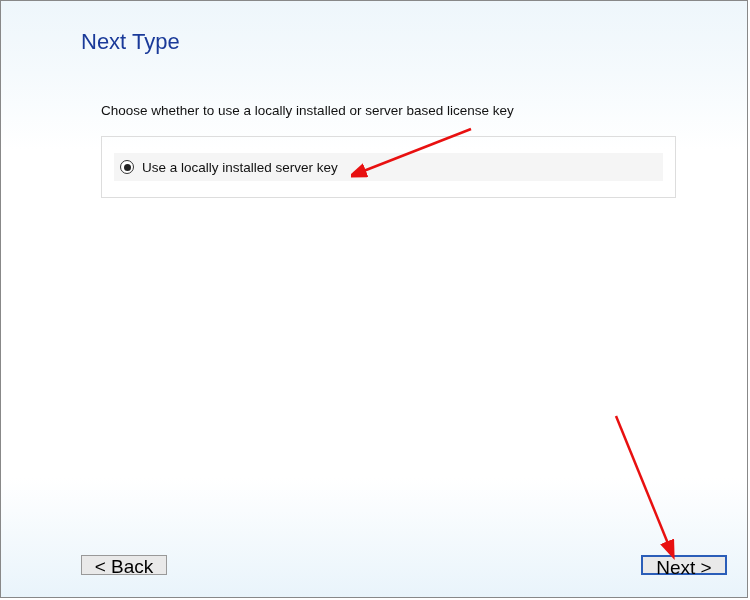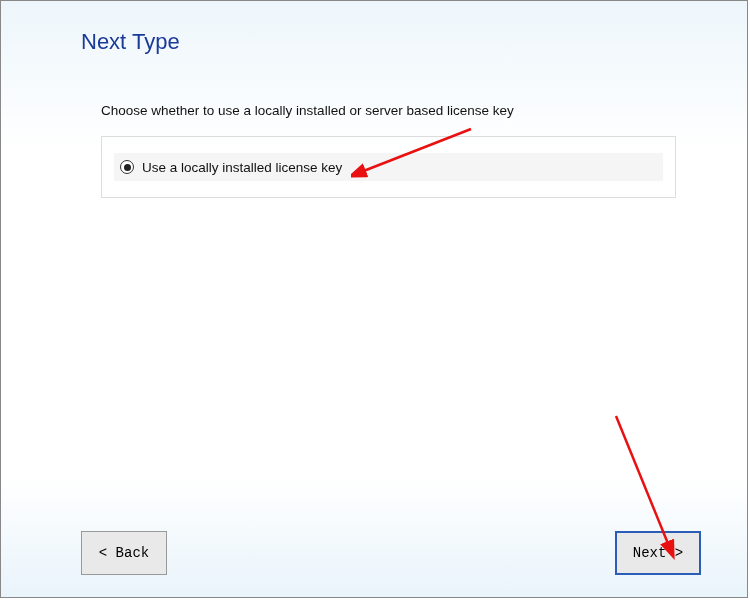--- a/index.html
+++ b/index.html
@@ -78,31 +78,31 @@
     .buttons {
       position: absolute;
       bottom: 22px;
       left: 0;
       width: 100%;
     }
     .btn {
       position: absolute;
       bottom: 0;
       width: 86px;
-      height: 44px;
-      font-size: 14px;
-      font-family: Liberation Mono, monospace;
+      height: 20px;
+      font-size: 19px;
+      font-family: Liberation Sans, sans-serif;
       background: #e9e9e9;
       border: 1px solid #999;
       cursor: pointer;
       text-align: center;
     }
     .btn-back { left: 80px; }
     .btn-next {
-      right: 46px;
+      right: 20px;
       border: 2px solid #2a5db8;
       text-align: center;
     }
     
     .arrow {
       position: absolute;
       pointer-events: none;
     }
     .arrow svg { display: block; }
   </style>
@@ -111,21 +111,21 @@
 
 <div class="wizard">
   <h1 class="title">Next Type</h1>
 
   <div class="content">
     <div class="prompt">Choose whether to use a locally installed or server based license key</div>
 
     <div class="options">
       <div class="radio-row">
         <span class="radio checked"></span>
-        <span class="radio-label">Use a locally installed license key</span>
+        <span class="radio-label">Use a locally installed server key</span>
       </div>
     </div>
   </div>
 
   <div class="buttons">
     <button class="btn btn-back">&lt; Back</button>
     <button class="btn btn-next">Next &gt;</button>
   </div>
 
   <div class="arrow" style="left:350px; top:123px;">

